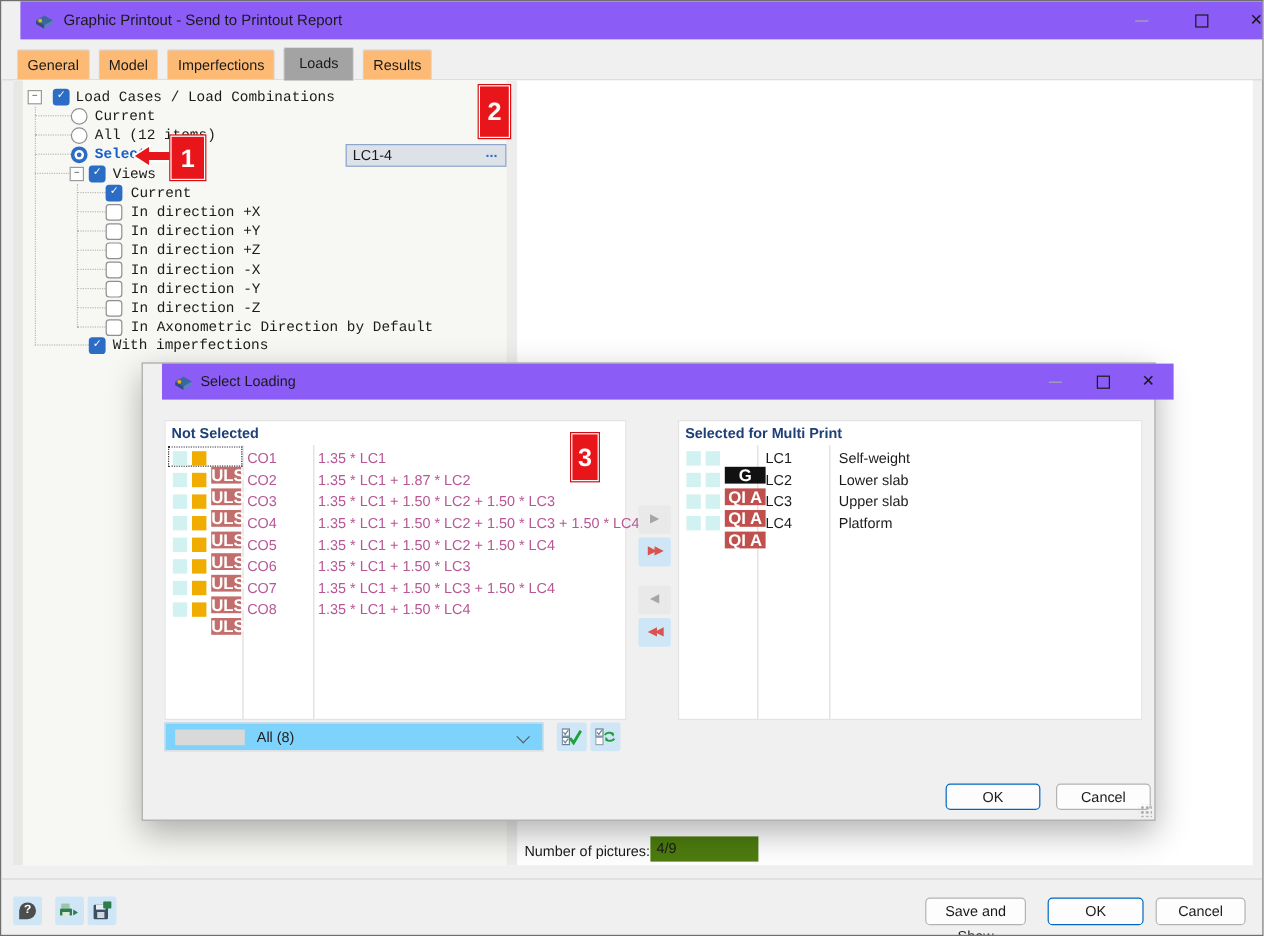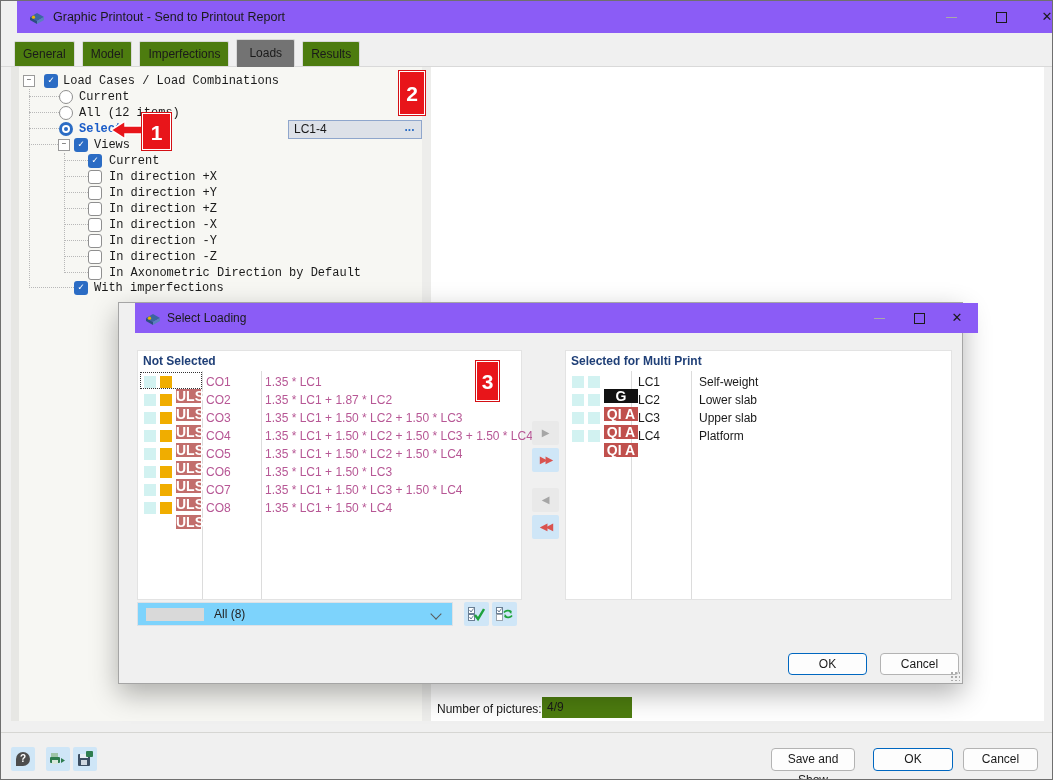--- a/index.html
+++ b/index.html
@@ -6,22 +6,22 @@
   .window{position:relative;width:1053px;height:780px;background:#f0f0f0;border:1px solid #6f6f6f;box-sizing:border-box;overflow:hidden;}
   
   .titlebar{position:absolute;left:16px;top:0;width:100%;height:32px;background:#8b5cf6;}
   .app-icon{position:absolute;left:12px;top:8px;width:16px;height:16px;}
   .title-text{position:absolute;left:36px;top:0;height:32px;line-height:32px;font-size:12.5px;color:#1a1a1a;white-space:nowrap;}
   .winctl{position:absolute;top:0;height:32px;width:44px;text-align:center;line-height:32px;font-size:13px;color:#1a1a1a;}
   .ctl-min-line{display:inline-block;width:11px;height:1px;background:#a9a9a9;vertical-align:middle;}
   .ctl-max-box{display:inline-block;width:9px;height:9px;border:1px solid #1a1a1a;vertical-align:middle;}
   
   .tabstrip{position:absolute;left:0;top:32px;width:100%;height:34px;background:#f0f0f0;border-bottom:1px solid #d9d9d9;box-sizing:border-box;display:flex;align-items:flex-end;padding-left:13px;}
-  .tab{height:24px;line-height:24px;padding:0 8px;margin-right:7px;background:#4d7c0f;border:1px solid #d9d9d9;border-bottom:none;font-size:12px;color:#1a1a1a;border-radius:2px 2px 0 0;}
-  .tab.active{height:27px;line-height:27px;background:#737373;padding:0 12px;margin-bottom:-1px;position:relative;z-index:2;}
+  .tab{height:24px;line-height:24px;padding:0 8px;margin-right:7px;background:#fdba74;border:1px solid #d9d9d9;border-bottom:none;font-size:12px;color:#1a1a1a;border-radius:2px 2px 0 0;}
+  .tab.active{height:27px;line-height:27px;background:#a3a3a3;padding:0 12px;margin-bottom:-1px;position:relative;z-index:2;}
   
   .content{position:absolute;left:10px;top:66px;width:1033px;height:654px;background:#ffffff;}
   .tree-pane{position:absolute;left:0;top:0;width:411px;height:654px;background:#f7f7f3;}
   .tree-gutter{position:absolute;left:0;top:0;width:8px;height:654px;background:#e7e7e4;}
   .pane-divider{position:absolute;left:411px;top:0;width:9px;height:654px;background:#ededeb;}
   .trow{position:absolute;left:0;height:16px;width:411px;font-family:Liberation Mono, monospace;}
   .tlabel{position:absolute;top:0;height:16px;line-height:16px;font-size:12px;color:#1a1a1a;white-space:nowrap;}
   .tlabel.sel{color:#1a5cc8;font-weight:bold;}
   .cb{position:absolute;top:1px;width:14px;height:14px;box-sizing:border-box;border-radius:3px;background:#fff;border:1px solid #8f8f8f;}
   .cb.checked{background:#2b6cc4;border:none;}

